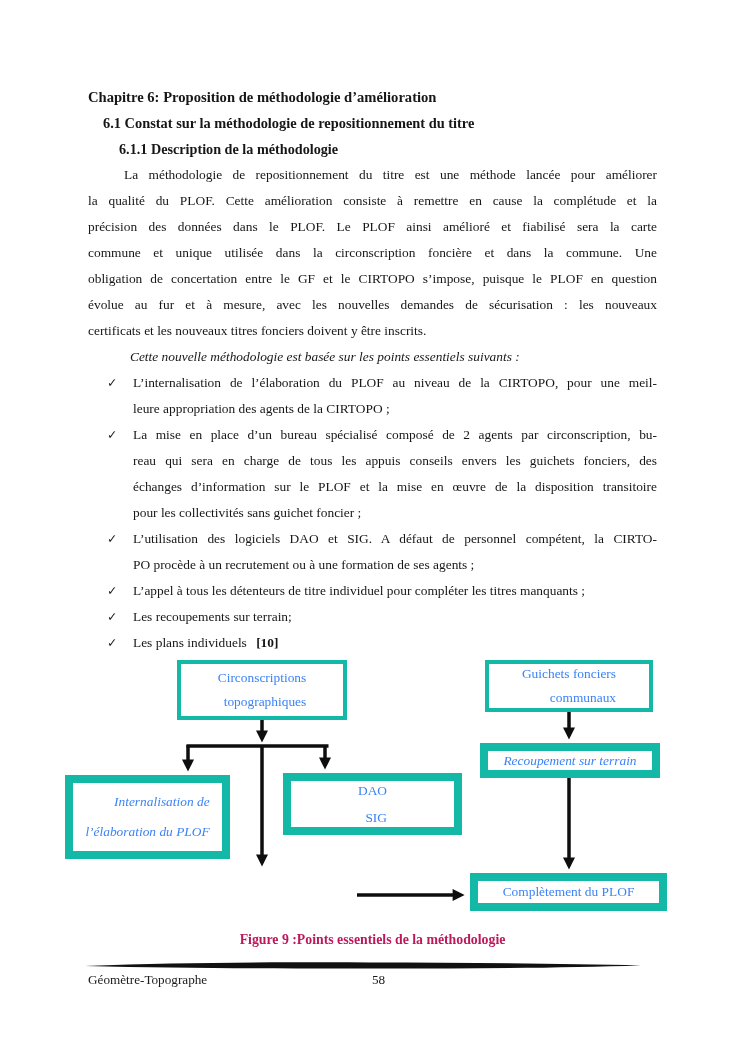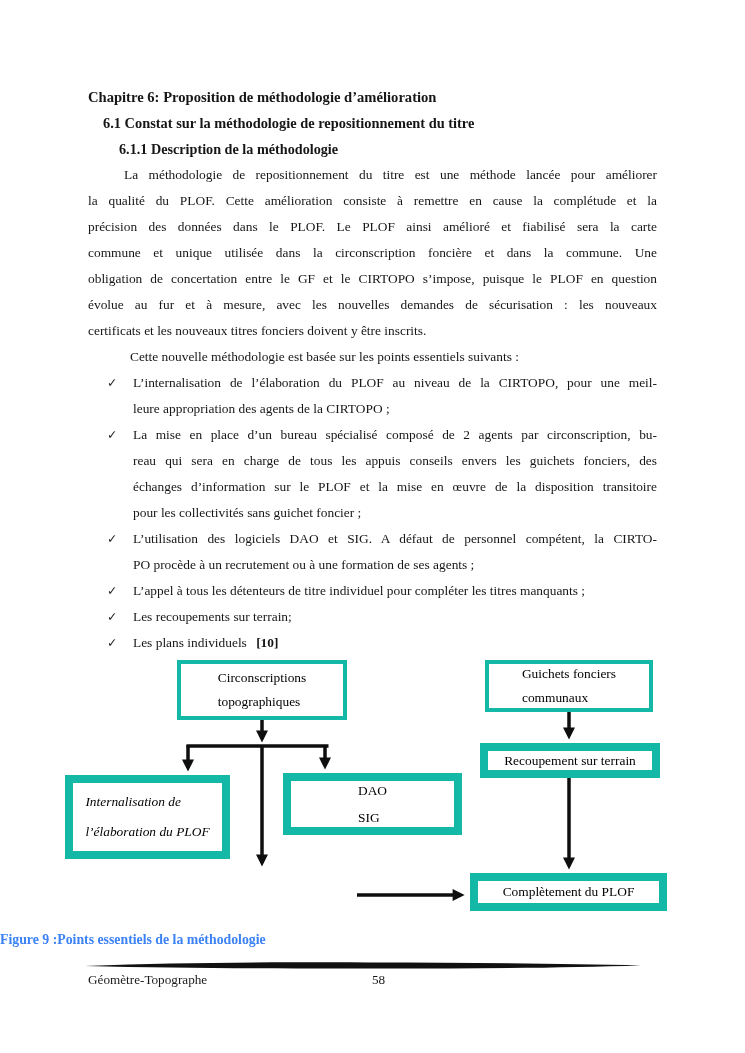--- a/index.html
+++ b/index.html
@@ -14,50 +14,50 @@
   .content{
     position:absolute;top:84px;left:88px;right:88px;
     font-size:13.4px;line-height:26px;
   }
   .h-chapter{font-weight:bold;font-size:14.6px;line-height:26px;margin:0;}
   .h-section{font-weight:bold;font-size:14.4px;line-height:26px;margin:0;padding-left:15px;}
   .h-subsection{font-weight:bold;font-size:14.2px;line-height:26px;margin:0;padding-left:31px;}
   .pline{text-align:justify;text-align-last:justify;}
   .pline.first{text-indent:36px;}
   .pline.last{text-align-last:left;}
-  .p2{text-indent:42px;}
+  .p2{text-indent:42px;font-style:italic;}
   .bullets{margin:0;}
   .bullet{display:flex;padding-left:19px;}
   .bmark{flex:0 0 26px;font-size:12.5px;color:#1c1c1c;}
   .blines{flex:1;}
   .bline{text-align:justify;text-align-last:justify;}
   .bline.last{text-align-last:left;}
   .bref{font-weight:bold;margin-left:6px;}
 
   
   .diagram{position:absolute;left:0;top:655px;width:745px;height:275px;}
   .arrows{position:absolute;left:0;top:0;}
   .node{
     position:absolute;box-sizing:border-box;
     border:8px solid #14b8a6;background:#ffffff;
     display:flex;align-items:center;justify-content:center;
-    text-align:left;white-space:pre-line;
-    font-size:13.4px;line-height:24px;color:#000000;
+    text-align:right;white-space:pre-line;
+    font-size:13.4px;line-height:24px;color:#3b82f6;
   }
   .n-circ{left:177px;top:5px;width:170px;height:60px;border-width:4px;}
   .n-guichets{left:485px;top:5px;width:168px;height:52px;border-width:4px;}
-  .n-recoup{left:480px;top:88px;width:180px;height:35px;}
+  .n-recoup{left:480px;top:88px;width:180px;height:35px;font-style:italic;}
   .n-intern{left:65px;top:120px;width:165px;height:84px;line-height:30px;font-style:italic;}
   .n-dao{left:283px;top:118px;width:179px;height:62px;line-height:27px;}
   .n-invent{left:160px;top:215px;width:197px;height:53px;line-height:22px;}
   .n-compl{left:470px;top:218px;width:197px;height:38px;}
 
   .caption{
     position:absolute;left:0;top:932px;width:745px;
-    text-align:left;font-weight:bold;font-size:13.8px;color:#3b82f6;
+    text-align:center;font-weight:bold;font-size:13.8px;color:#be185d;
   }
   .divider{position:absolute;left:0;top:959px;}
   .footer{
     position:absolute;left:88px;right:76px;top:972px;height:22px;
     font-size:13.2px;color:#1a1a1a;
   }
   .f-left{position:absolute;left:0;top:0;}
   .f-page{position:absolute;left:50%;transform:translateX(-50%);top:0;}
 </style>
 </head>

